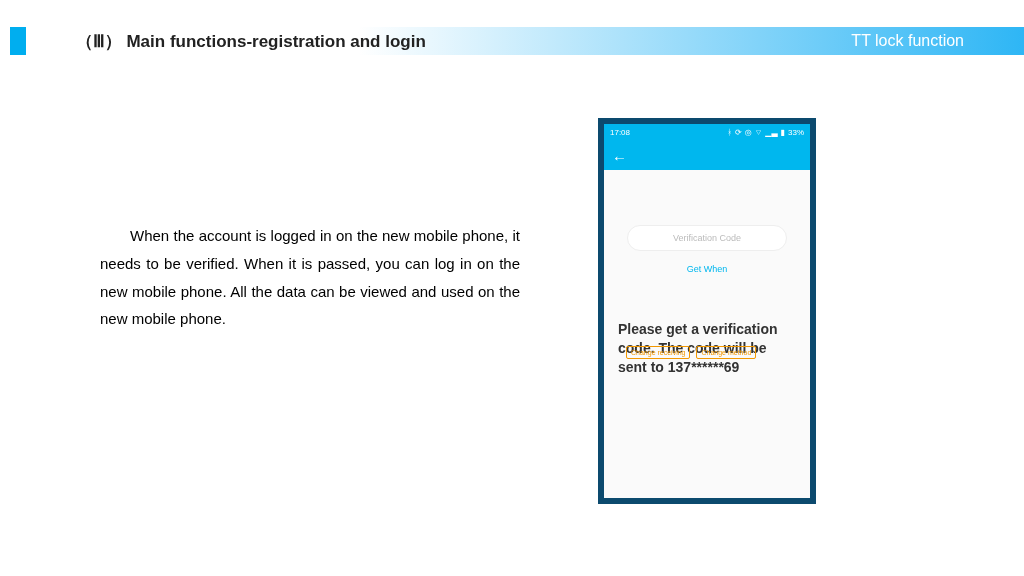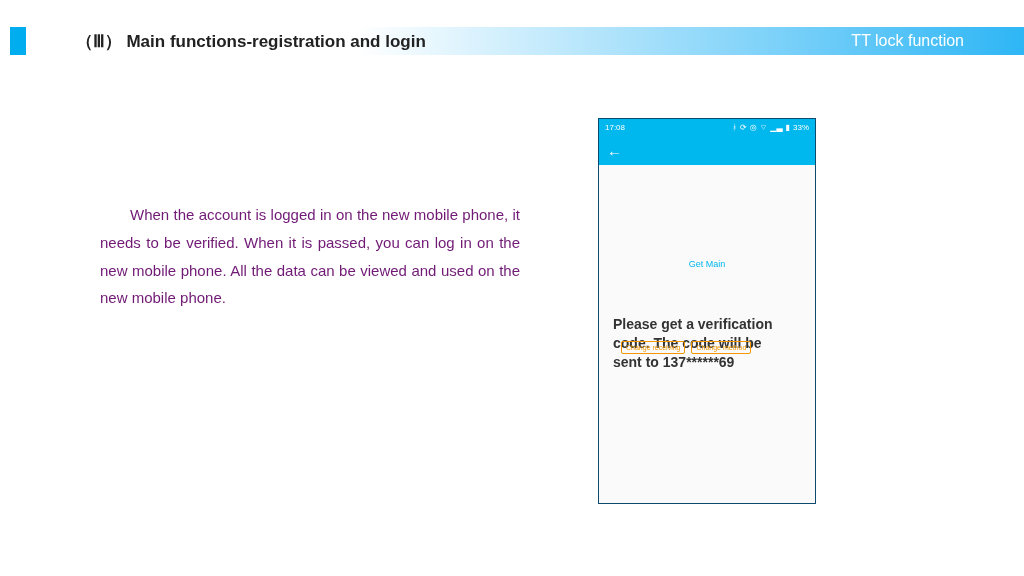--- a/index.html
+++ b/index.html
@@ -47,43 +47,43 @@
     top: 27px;
     right: 60px;
     height: 28px;
     display: flex;
     align-items: center;
     color: #fff;
     font-size: 16px;
   }
   .desc {
     position: absolute;
-    top: 201px;
+    top: 222px;
     left: 100px;
     width: 420px;
     font-size: 15px;
     line-height: 1.85;
-    color: #701a75;
+    color: #000000;
     text-align: justify;
     text-justify: inter-word;
     text-align-last: left;
   }
   .desc-first {
     display: inline-block;
     width: 2em;
   }
 
   
   .phone {
     position: absolute;
     top: 118px;
     left: 598px;
     width: 218px;
     height: 386px;
-    border: 1px solid #0c4a6e;
+    border: 6px solid #0c4a6e;
     background: #fafafa;
     display: flex;
     flex-direction: column;
     font-size: 10px;
   }
   .status-bar {
     height: 16px;
     background: #00b7ee;
     color: #fff;
     display: flex;
@@ -208,20 +208,21 @@
       <span>⌔</span>
       <span>▁▃</span>
       <span>▮</span>
       <span>33%</span>
     </span>
   </div>
   <div class="title-bar">
     <span class="back-arrow">←</span>
   </div>
   <div class="content">
-    <div class="get-code">Get Main</div>
+    <div class="code-input">Verification Code</div>
+    <div class="get-code">Get When</div>
     <div class="instr">Please get a verification code. The code will be sent to 137******69</div>
     <div class="chips">
       <div class="chip">Change receiving</div>
       <div class="chip">Change method</div>
     </div>
   </div>
 </div>
 
 </body></html>

